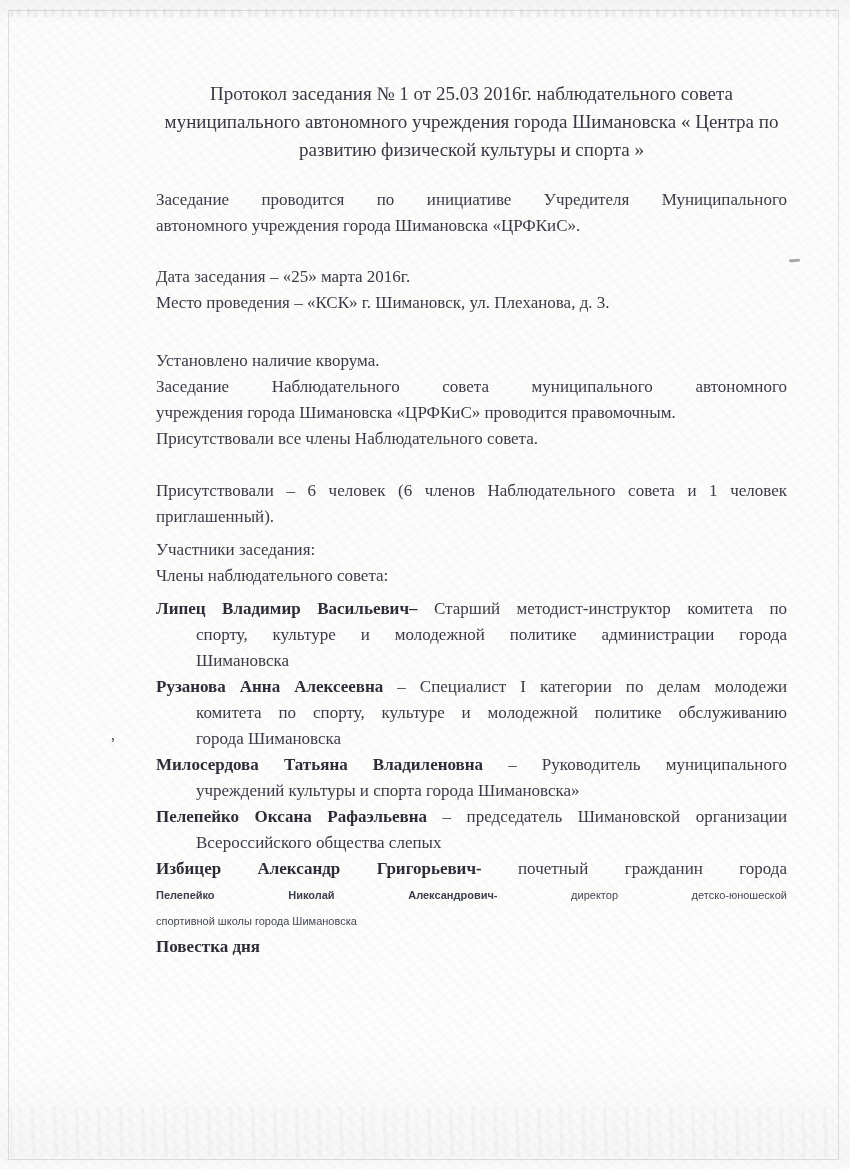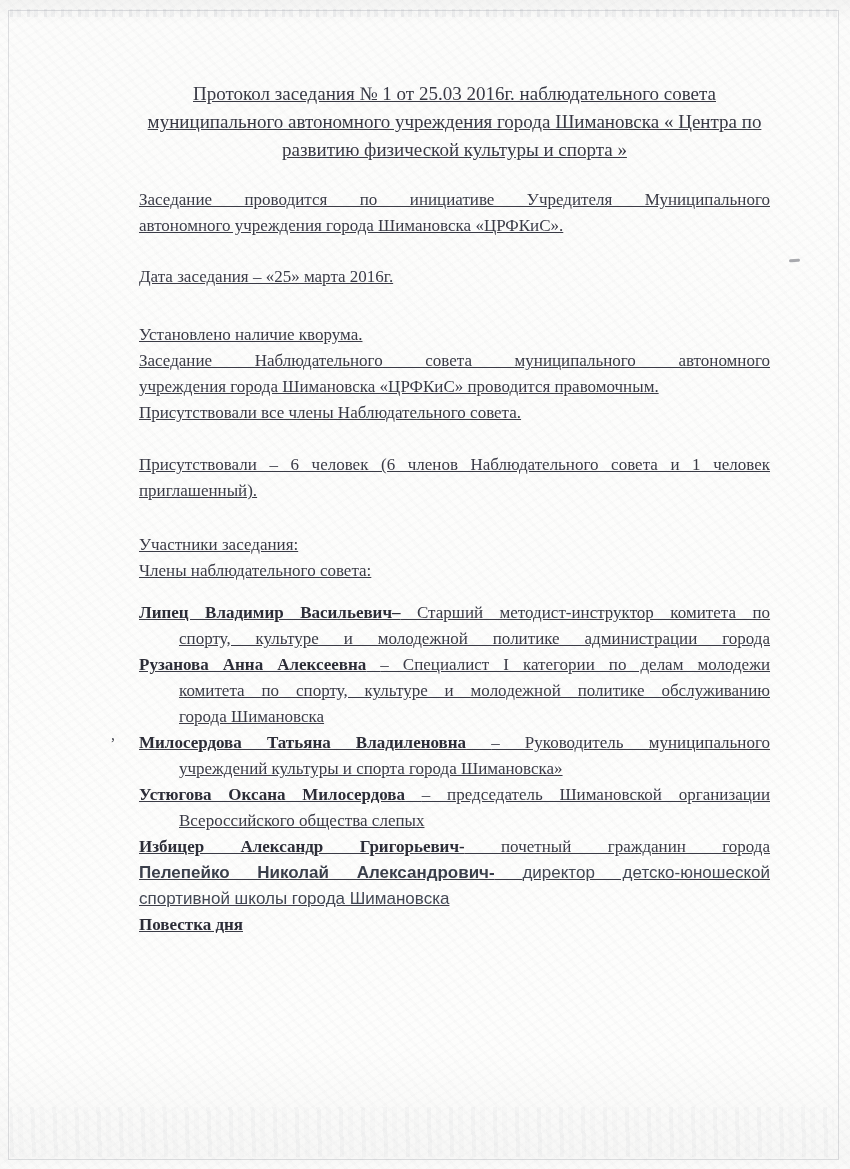--- a/index.html
+++ b/index.html
@@ -39,43 +39,43 @@
   }
   .speck {
     position: absolute; left: 789px; top: 259px; width: 11px; height: 3px;
     background: rgba(88,90,100,.5); border-radius: 2px; transform: rotate(-5deg);
   }
   .stray {
     position: absolute; left: 111px; top: 726px;
     font-size: 16px; color: #4a4c56;
   }
   .content {
-    position: absolute; left: 139px; top: 0; width: 631px;
-    font-size: 17px; line-height: 26px; text-decoration: underline;
+    position: absolute; left: 156px; top: 0; width: 631px;
+    font-size: 17px; line-height: 26px;
   }
   .title {
     margin: 80px -24px 0 -24px;
     text-align: center;
     font-size: 19px; line-height: 28px;
     color: #383944;
   }
   .line { min-height: 26px; }
   .j { text-align: justify; text-align-last: justify; }
   .para  { margin-top: 24px; }
   .p-intro { margin-top: 23px; }
   .p-meeting { margin-top: 25px; }
   .p-quorum { margin-top: 32px; }
   .p-attendance { margin-top: 26px; }
-  .p-participants { margin-top: 28px; }
-  .members { margin-top: 16px; }
+  .p-participants { margin-top: 7px; }
+  .members { margin-top: 7px; }
   .member .cont { padding-left: 40px; }
   .mname { font-weight: bold; color: #2c2d37; }
   .member.sans {
     font-family: "Liberation Sans", sans-serif;
-    font-size: 17px; color: #434854;
+    font-size: 11px; color: #434854;
   }
   .member.sans .mname { color: #3a3f4b; }
   .member.sans .cont { padding-left: 0; }
   .agenda { font-weight: bold; color: #2c2d37; }
 </style>
 </head>
 <body>
 
 <div class="page">
   <div class="texture"></div>
@@ -93,20 +93,21 @@
       <div class="line">развитию физической культуры и спорта »</div>
     </div>
 
     <div class="para p-intro">
       <div class="line j">Заседание проводится по инициативе Учредителя Муниципального</div>
       <div class="line">автономного учреждения города Шимановска «ЦРФКиС».</div>
     </div>
 
     <div class="para p-meeting">
       <div class="line">Дата заседания – «25» марта 2016г.</div>
+      <div class="line">Место проведения – «КСК» г. Шимановск, ул. Плеханова, д. 3.</div>
     </div>
 
     <div class="para p-quorum">
       <div class="line">Установлено наличие кворума.</div>
       <div class="line j">Заседание Наблюдательного совета муниципального автономного</div>
       <div class="line">учреждения города Шимановска «ЦРФКиС» проводится правомочным.</div>
       <div class="line">Присутствовали все члены Наблюдательного совета.</div>
     </div>
 
     <div class="para p-attendance">
@@ -117,35 +118,36 @@
     <div class="para p-participants">
       <div class="line">Участники заседания:</div>
       <div class="line">Члены наблюдательного совета:</div>
     </div>
 
     <div class="members">
 
       <div class="member">
         <div class="line j"><b class="mname">Липец Владимир Васильевич–</b> <span>Старший методист-инструктор комитета по</span></div>
         <div class="line j cont">спорту, культуре и молодежной политике администрации города</div>
+        <div class="line cont">Шимановска</div>
       </div>
 
       <div class="member">
         <div class="line j"><b class="mname">Рузанова Анна Алексеевна</b> <span>– Специалист I категории по делам молодежи</span></div>
         <div class="line j cont">комитета по спорту, культуре и молодежной политике обслуживанию</div>
         <div class="line cont">города Шимановска</div>
       </div>
 
       <div class="member">
         <div class="line j"><b class="mname">Милосердова Татьяна Владиленовна</b> <span>– Руководитель муниципального</span></div>
         <div class="line cont">учреждений культуры и спорта города Шимановска»</div>
       </div>
 
       <div class="member">
-        <div class="line j"><b class="mname">Устюгова Оксана Милосердова</b> <span>– председатель Шимановской организации</span></div>
+        <div class="line j"><b class="mname">Пелепейко Оксана Рафаэльевна</b> <span>– председатель Шимановской организации</span></div>
         <div class="line cont">Всероссийского общества слепых</div>
       </div>
 
       <div class="member">
         <div class="line j"><b class="mname">Избицер Александр Григорьевич-</b> <span>почетный гражданин города</span></div>
       </div>
 
       <div class="member sans">
         <div class="line j"><b class="mname">Пелепейко Николай Александрович-</b> <span>директор детско-юношеской</span></div>
         <div class="line cont">спортивной школы города Шимановска</div>

